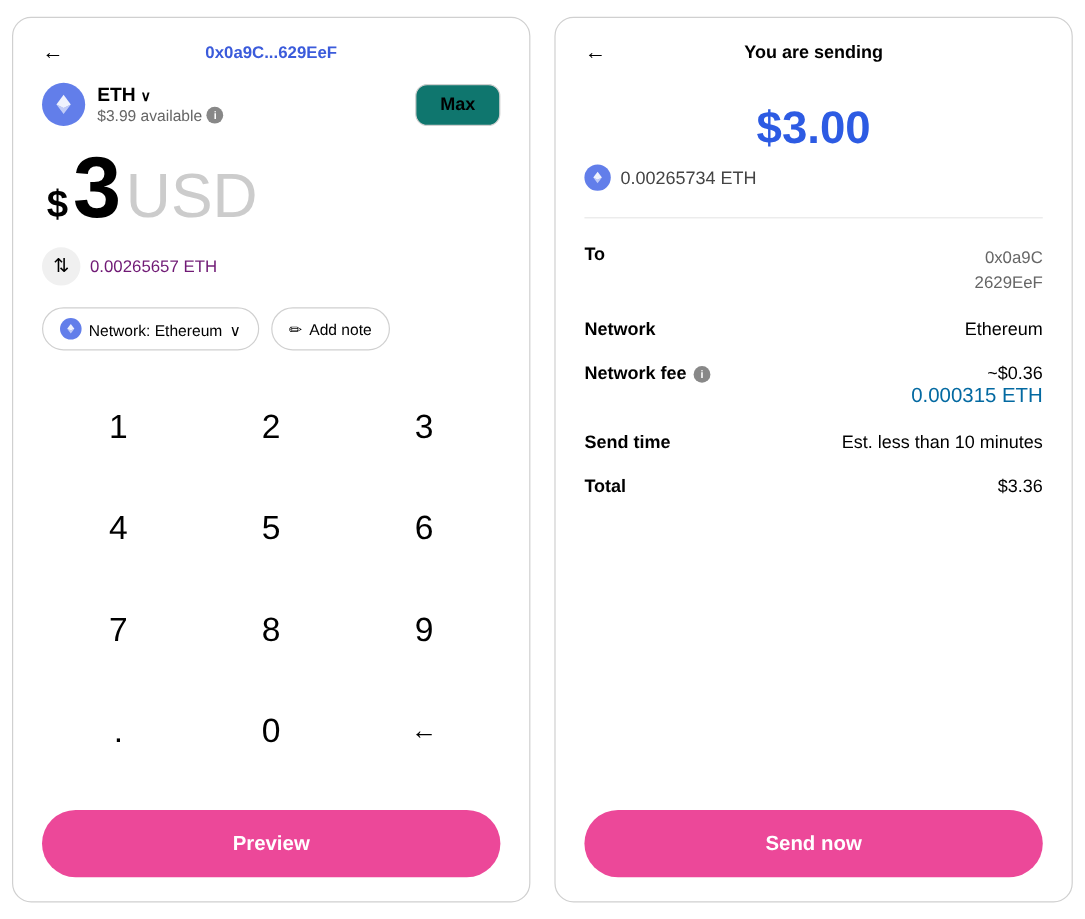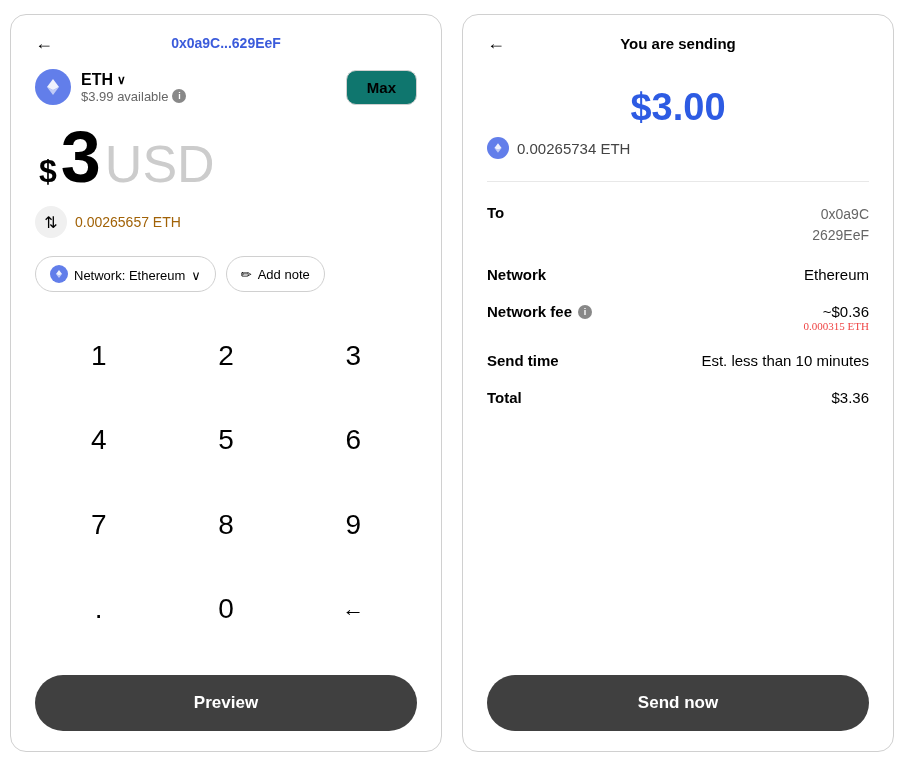--- a/index.html
+++ b/index.html
@@ -169,21 +169,21 @@
       background: #f0f0f0;
       border: none;
       display: flex;
       align-items: center;
       justify-content: center;
       cursor: pointer;
       font-size: 16px;
     }
     .eth-amount-text {
       font-size: 14px;
-      color: #a16207;
+      color: #701a75;
     }
 
     
     .options-row {
       display: flex;
       gap: 10px;
       margin-bottom: 22px;
     }
     .network-btn {
       display: flex;
@@ -245,21 +245,21 @@
     }
     .numpad-key.backspace {
       font-size: 22px;
     }
 
     
     .action-btn {
       width: 100%;
       padding: 18px;
       border-radius: 50px;
-      background: #404040;
+      background: #ec4899;
       color: #fff;
       font-size: 17px;
       font-weight: 600;
       border: none;
       cursor: pointer;
       margin-top: 24px;
     }
 
     
     .sending-amount-section {
@@ -303,25 +303,24 @@
       font-size: 15px;
       font-weight: 700;
       color: #000;
     }
     .detail-value {
       font-size: 15px;
       color: #000;
       text-align: right;
     }
     .detail-value .sub-value {
-      font-size: 11px;
-      color: #ef4444;
+      font-size: 17px;
+      color: #0369a1;
       display: block;
       text-align: right;
-      font-family: Liberation Serif, serif;
     }
     .detail-fee-label {
       display: flex;
       align-items: center;
       gap: 6px;
     }
     .to-address {
       font-size: 14px;
       color: #666;
       text-align: right;

